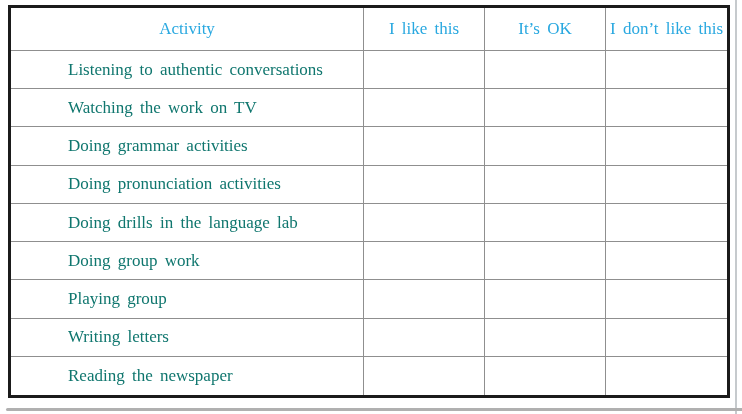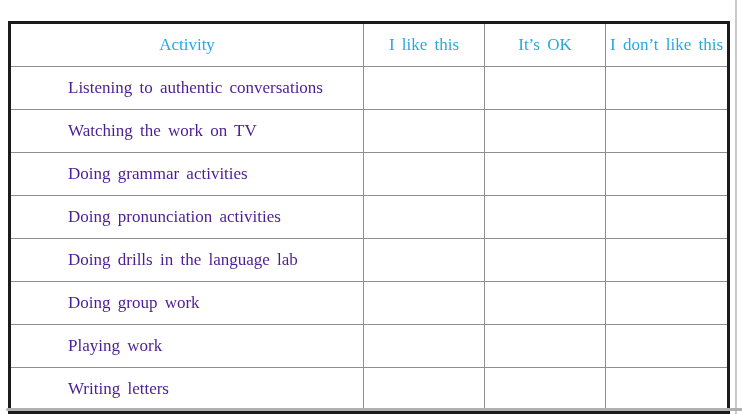--- a/index.html
+++ b/index.html
@@ -15,21 +15,21 @@
     font-family: "Liberation Serif", "DejaVu Serif", serif;
   }
   .sheet {
     position: absolute;
     inset: 0;
     background: #ffffff;
   }
   table.activity-table {
     position: absolute;
     left: 8px;
-    top: 21px;
+    top: 5px;
     width: 719px;
     height: 393px;
     border-collapse: collapse;
     table-layout: fixed;
     border: 3px solid #1b1b1b;
     background: #ffffff;
   }
   table.activity-table th,
   table.activity-table td {
     border: 1px solid #8f8f8f;
@@ -40,21 +40,21 @@
     white-space: nowrap;
   }
   table.activity-table tr.header-row th {
     height: 42px;
     font-weight: normal;
     color: #29a8e0;
     text-align: center;
     vertical-align: middle;
   }
   table.activity-table td.activity-cell {
-    color: #4c1d95;
+    color: #0f766e;
     text-align: left;
     padding-left: 57px;
     vertical-align: middle;
   }
   table.activity-table td.response-cell {
     background: #ffffff;
   }
   
   .page-edge-right {
     position: absolute;
@@ -123,27 +123,33 @@
         <td class="response-cell"></td>
         <td class="response-cell"></td>
       </tr>
       <tr>
         <td class="activity-cell">Doing group work</td>
         <td class="response-cell"></td>
         <td class="response-cell"></td>
         <td class="response-cell"></td>
       </tr>
       <tr>
-        <td class="activity-cell">Playing work</td>
+        <td class="activity-cell">Playing group</td>
         <td class="response-cell"></td>
         <td class="response-cell"></td>
         <td class="response-cell"></td>
       </tr>
       <tr>
         <td class="activity-cell">Writing letters</td>
+        <td class="response-cell"></td>
+        <td class="response-cell"></td>
+        <td class="response-cell"></td>
+      </tr>
+      <tr>
+        <td class="activity-cell">Reading the newspaper</td>
         <td class="response-cell"></td>
         <td class="response-cell"></td>
         <td class="response-cell"></td>
       </tr>
     </tbody>
   </table>
 
   <div class="page-edge-right"></div>
   <div class="page-edge-bottom"></div>
 

